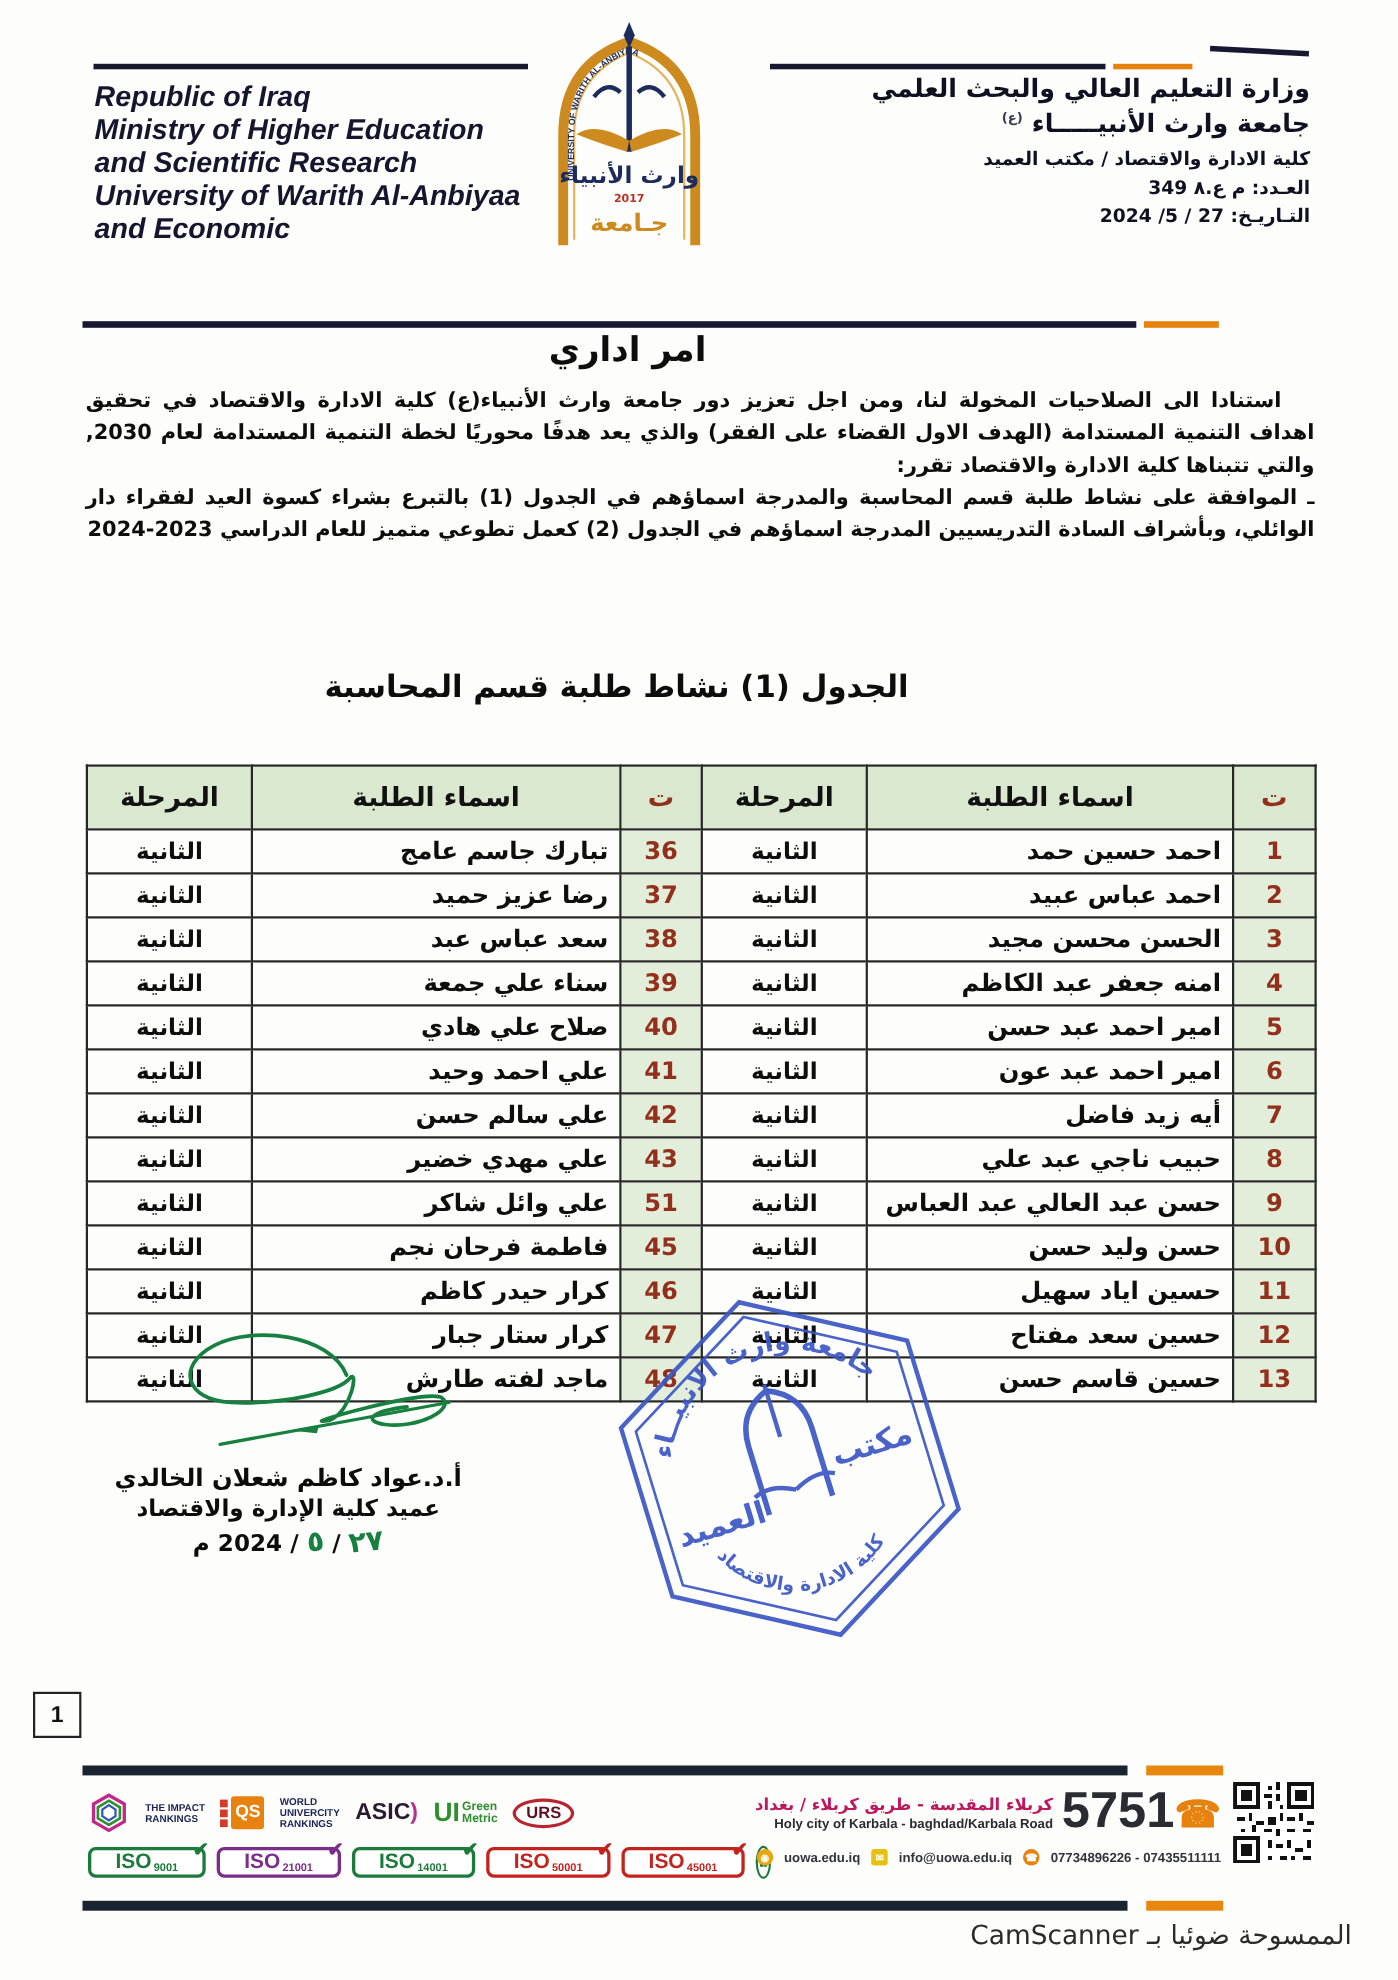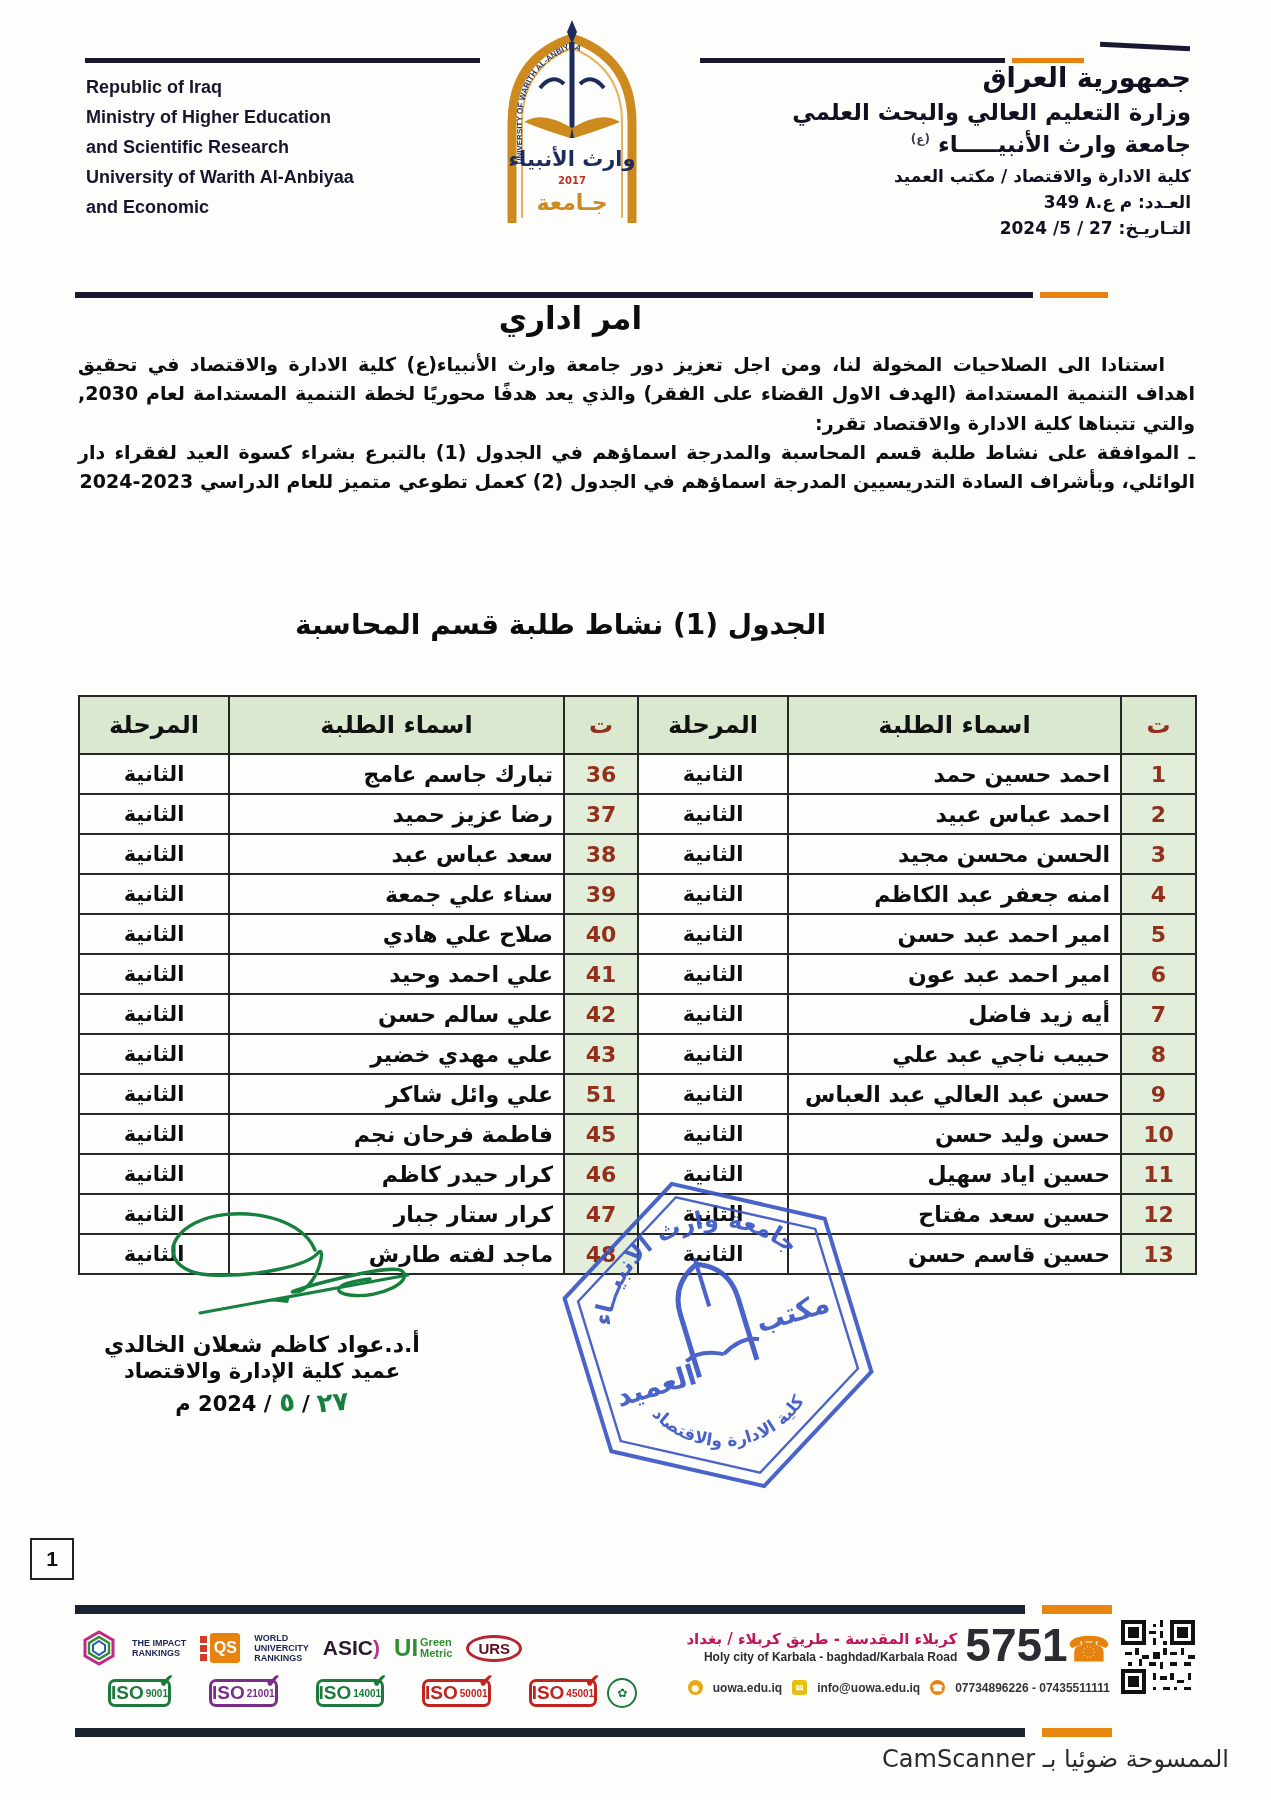--- a/index.html
+++ b/index.html
@@ -2,21 +2,21 @@
 <html lang="ar"><head>
 <meta charset="utf-8">
 <style>
   html,body{margin:0;padding:0;background:#e9e9e9;}
   .page{position:relative;width:1271px;height:1800px;background:#fdfdfb;overflow:hidden;
         font-family:"DejaVu Sans",sans-serif;color:#111;}
   
   .rule{position:absolute;background:#181830;height:5px;}
   .rule.orange{background:#e8820f;}
   .hdr-en{position:absolute;left:86px;top:72px;font-family:"Liberation Sans",sans-serif;
-          font-weight:bold;color:#15152e;font-size:18px;line-height:30px;}
+          font-weight:bold;color:#15152e;font-size:26px;line-height:30px;font-style:italic;}
   .hdr-en .grp2{margin-top:9px;}
   .hdr-ar{position:absolute;right:80px;top:62px;text-align:right;direction:rtl;color:#101020;width:420px;}
   .hdr-ar .l1{font-size:27px;font-weight:bold;}
   .hdr-ar .l2{font-size:23px;font-weight:bold;margin-top:6px;}
   .hdr-ar .l3{font-size:23px;font-weight:bold;margin-top:6px;}
   .hdr-ar .l3 sup{font-size:12px;color:#3a3a55;}
   .hdr-ar .l4{font-size:17px;font-weight:bold;margin-top:9px;}
   .hdr-ar .l5,.hdr-ar .l6{font-size:17px;font-weight:bold;margin-top:6px;}
   .logo{position:absolute;left:482px;top:18px;}
   
@@ -62,22 +62,22 @@
          font-weight:bold;font-size:16px;display:flex;align-items:center;justify-content:center;border-radius:3px;}
   .qs-dots{display:flex;flex-direction:column;gap:2px;}
   .qs-dots i{width:7px;height:7px;background:#d43a2a;display:block;}
   .asic{font-family:"Liberation Sans",sans-serif;font-weight:bold;font-size:21px;color:#2a1a30;}
   .asic i{color:#b0348c;font-style:normal;}
   .ui-gm{display:flex;align-items:center;gap:2px;}
   .ui{font-family:"Liberation Sans",sans-serif;font-weight:bold;font-size:24px;color:#2f8f2f;}
   .gm{font-family:"Liberation Sans",sans-serif;font-weight:bold;font-size:11px;color:#2f8f2f;line-height:11px;}
   .urs{border:3px solid #b82430;border-radius:50%;padding:2px 9px;font-family:"Liberation Sans",sans-serif;
        font-weight:bold;font-size:15px;color:#5c1020;}
-  .iso{display:inline-flex;align-items:center;border:3px solid;border-radius:7px;padding:0 0;
-       font-family:"Liberation Sans",sans-serif;font-weight:bold;position:relative;background:#fff;margin-left:28px;}
+  .iso{display:inline-flex;align-items:flex-end;border:3px solid;border-radius:7px;padding:0 22px;
+       font-family:"Liberation Sans",sans-serif;font-weight:bold;position:relative;background:#fff;}
   .iso .big{font-size:19px;}
   .iso .sm{font-size:10px;margin-left:2px;}
   .iso .chk{position:absolute;right:-6px;top:-12px;font-size:18px;}
   .iso.green{border-color:#1c7a3c;color:#1c7a3c;}
   .iso.purple{border-color:#7a2d8a;color:#7a2d8a;}
   .iso.red{border-color:#c2231c;color:#c2231c;}
   .eco{width:26px;height:26px;border:2px solid #1c7a3c;border-radius:50%;display:flex;align-items:center;
        justify-content:center;color:#1c7a3c;font-size:12px;}
   .contact{position:absolute;right:85px;top:0;width:470px;text-align:right;}
   .addr-wrap{display:flex;justify-content:flex-end;align-items:center;gap:8px;}
@@ -121,21 +121,20 @@
     <line x1="90" y1="24" x2="90" y2="120" stroke="#1d2c5a" stroke-width="5"></line>
     <path d="M 90,110 Q 60,92 42,104 Q 62,112 88,120 Z" fill="#cd8a1f"></path>
     <path d="M 90,110 Q 120,92 138,104 Q 118,112 92,120 Z" fill="#cd8a1f"></path>
     <path d="M 58,70 Q 70,55 82,66 M 122,70 Q 110,55 98,66" stroke="#1d2c5a" stroke-width="4" fill="none"></path>
     <text x="90" y="148" text-anchor="middle" font-size="21" font-weight="bold" fill="#1d2c5a">وارث الأنبياء</text>
     <text x="90" y="166" text-anchor="middle" font-size="10" font-weight="bold" fill="#c03020">2017</text>
     <text x="90" y="192" text-anchor="middle" font-size="22" font-weight="bold" fill="#cd8a1f">جـامعة</text>
   </svg>
 
   <div class="hdr-ar">
-    <div class="l1">جمهورية العراق</div>
     <div class="l2">وزارة التعليم العالي والبحث العلمي</div>
     <div class="l3"><span>جامعة وارث الأنبيـــــاء</span> <sup>(ع)</sup></div>
     <div class="l4">كلية الادارة والاقتصاد / مكتب العميد</div>
     <div class="l5">العـدد: م ع.٨ 349</div>
     <div class="l6">التـاريـخ: 27 / 5/ 2024</div>
   </div>
 
   <div class="rule" style="left:75px;top:292px;width:958px;height:6px;"></div>
   <div class="rule orange" style="left:1040px;top:292px;width:68px;height:6px;"></div>
 

